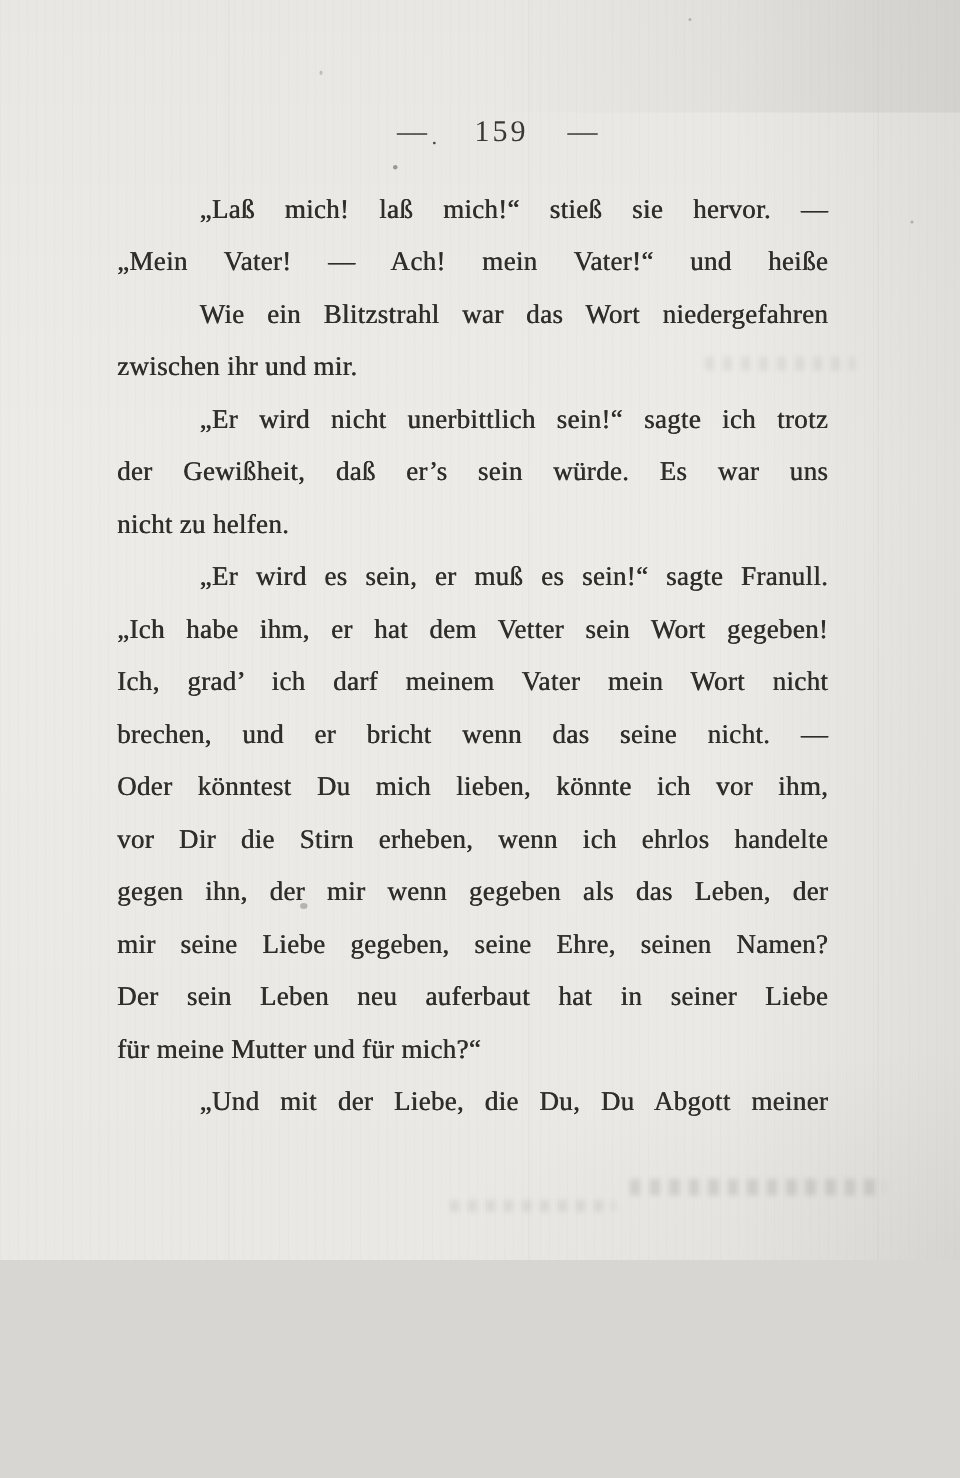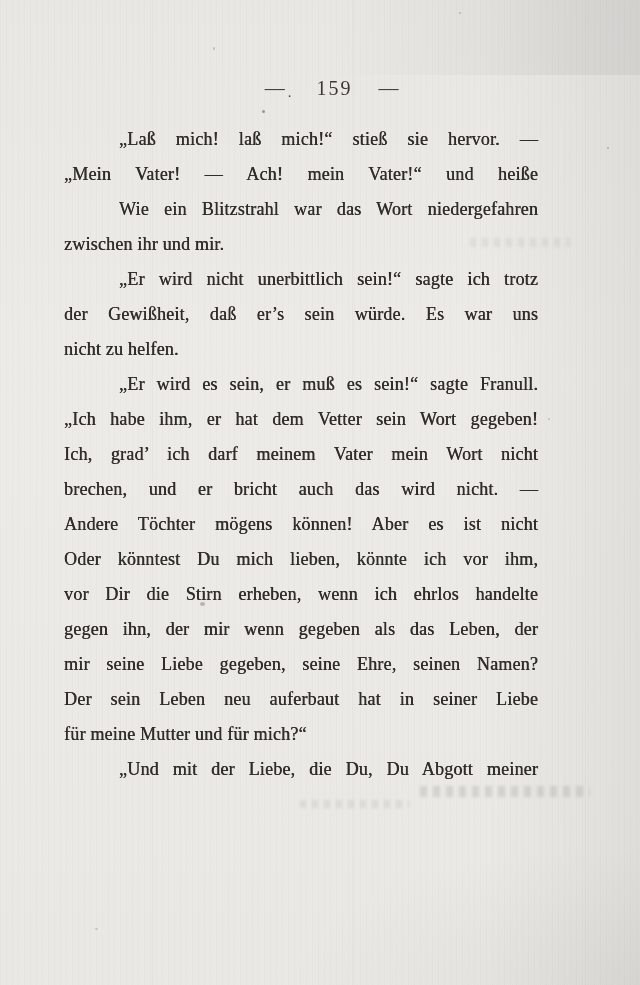--- a/index.html
+++ b/index.html
@@ -4,21 +4,21 @@
 <style>
   html, body {
     margin: 0;
     padding: 0;
     background: #d8d6d2;
     font-family: "Liberation Serif", serif;
   }
   .page {
     position: relative;
     width: 640px;
-    height: 985px;
+    height: 840px;
     overflow: hidden;
     background:
       linear-gradient(90deg, rgba(118,120,118,0) 76%, rgba(108,110,110,0.05) 90%, rgba(102,105,106,0.09) 100%),
       repeating-linear-gradient(90deg, rgba(80,80,78,0.022) 0 1px, rgba(0,0,0,0) 1px 6px),
       linear-gradient(180deg, #e9e7e3 0%, #edebe7 38%, #eae8e4 100%);
   }
   .fold-line {
     position: absolute;
     top: 0;
     width: 1px;
@@ -54,21 +54,21 @@
     font-size: 15px;
     position: relative; top: 2px;
     margin-right: 24px;
     color: #4a4742;
   }
   .header .pagenum { display: inline-block; letter-spacing: 2px; }
   .header .dash-right { margin-left: 26px; }
 
   .textblock {
     position: absolute;
-    left: 64px; top: 122px;
+    left: 78px; top: 122px;
     width: 474px;
   }
   .line {
     height: 35px;
     font: normal 18px/35px "Liberation Serif", serif;
     color: #312e2a;
     text-align: justify;
     text-align-last: justify;
     letter-spacing: 0.2px;
     text-shadow: 0.35px 0 0 currentColor;
@@ -107,22 +107,21 @@
     <div class="line indent">„Laß mich! laß mich!“ stieß sie hervor. —</div>
     <div class="line">„Mein Vater! — Ach! mein Vater!“ und heiße</div>
     <div class="line indent">Wie ein Blitzstrahl war das Wort niedergefahren</div>
     <div class="line pend">zwischen ihr und mir.</div>
     <div class="line indent">„Er wird nicht unerbittlich sein!“ sagte ich trotz</div>
     <div class="line">der Gewißheit, daß er’s sein würde. Es war uns</div>
     <div class="line pend">nicht zu helfen.</div>
     <div class="line indent">„Er wird es sein, er muß es sein!“ sagte Franull.</div>
     <div class="line">„Ich habe ihm, er hat dem Vetter sein Wort gegeben!</div>
     <div class="line">Ich, grad’ ich darf meinem Vater mein Wort nicht</div>
-    <div class="line">brechen, und er bricht auch das wird nicht. —</div>
-    <div class="line">Andere Töchter mögens können! Aber es ist nicht</div>
+    <div class="line">brechen, und er bricht wenn das seine nicht. —</div>
     <div class="line">Oder könntest Du mich lieben, könnte ich vor ihm,</div>
     <div class="line">vor Dir die Stirn erheben, wenn ich ehrlos handelte</div>
     <div class="line">gegen ihn, der mir wenn gegeben als das Leben, der</div>
     <div class="line">mir seine Liebe gegeben, seine Ehre, seinen Namen?</div>
     <div class="line">Der sein Leben neu auferbaut hat in seiner Liebe</div>
     <div class="line pend">für meine Mutter und für mich?“</div>
     <div class="line indent">„Und mit der Liebe, die Du, Du Abgott meiner</div>
   </div>
 
   <div class="ghost" style="left:420px; top:786px; width:170px; height:11px;

